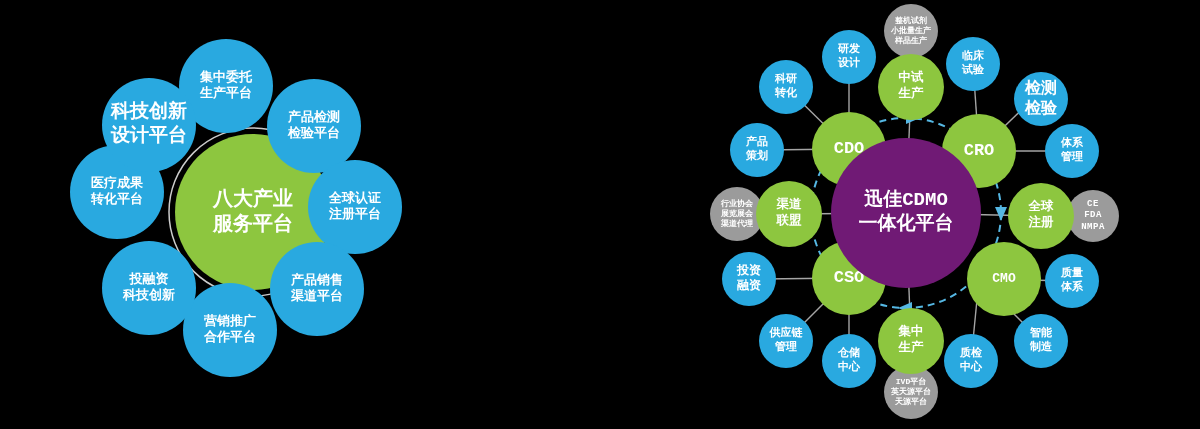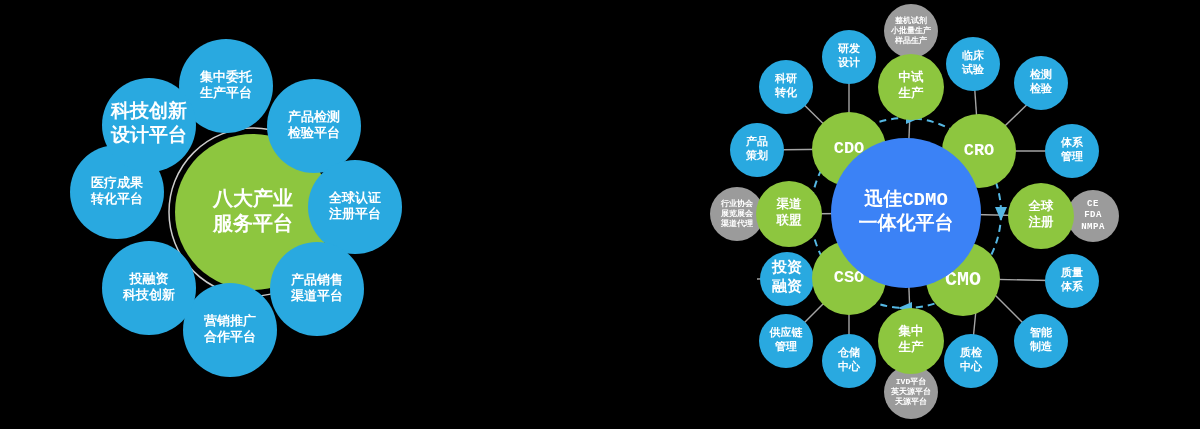--- a/index.html
+++ b/index.html
@@ -9,21 +9,21 @@
   }
   .lines{position:absolute;left:0;top:0;z-index:1;}
   .node{
     position:absolute;border-radius:50%;
     display:flex;align-items:center;justify-content:center;
     text-align:center;color:#fff;font-weight:700;
     white-space:pre-line;line-height:1.25;box-sizing:border-box;z-index:2;font-family:Liberation Mono, monospace;
   }
   .green{background:#8dc63f;}
   .blue{background:#29a9e0;}
-  .dblue{background:#3b82f6;}
+  .dblue{background:#701a75;}
   .gray{background:#9b9b9b;}
   .ltr-tight{letter-spacing:0.5px;}
 </style>
 </head>
 <body>
 
 <div class="stage">
 
   <svg class="lines" width="1200" height="429" viewBox="0 0 1200 429">
 
@@ -99,25 +99,25 @@
 天源平台</div>
 
     <div class="node blue" style="left:822px;top:30px;width:54px;height:54px;font-size:11px;">研发
 设计</div>
     <div class="node blue" style="left:759px;top:60px;width:54px;height:54px;font-size:11px;">科研
 转化</div>
     <div class="node blue" style="left:730px;top:123px;width:54px;height:54px;font-size:11px;">产品
 策划</div>
     <div class="node blue" style="left:946px;top:37px;width:54px;height:54px;font-size:11px;">临床
 试验</div>
-    <div class="node blue" style="left:1014px;top:56px;width:54px;height:54px;font-size:11px;">检测
+    <div class="node blue" style="left:1014px;top:72px;width:54px;height:54px;font-size:16px;">检测
 检验</div>
     <div class="node blue" style="left:1045px;top:124px;width:54px;height:54px;font-size:11px;">体系
 管理</div>
-    <div class="node blue" style="left:760px;top:252px;width:54px;height:54px;font-size:15px;">投资
+    <div class="node blue" style="left:722px;top:252px;width:54px;height:54px;font-size:12px;">投资
 融资</div>
     <div class="node blue" style="left:759px;top:314px;width:54px;height:54px;font-size:11px;">供应链
 管理</div>
     <div class="node blue" style="left:822px;top:334px;width:54px;height:54px;font-size:11px;">仓储
 中心</div>
     <div class="node blue" style="left:1045px;top:254px;width:54px;height:54px;font-size:11px;text-align:center;">质量
 体系</div>
     <div class="node blue" style="left:1014px;top:314px;width:54px;height:54px;font-size:11px;">智能
 制造</div>
     <div class="node blue" style="left:944px;top:334px;width:54px;height:54px;font-size:11px;">质检
@@ -128,19 +128,19 @@
     <div class="node green" style="left:756px;top:181px;width:66px;height:66px;font-size:12.5px;">渠道
 联盟</div>
     <div class="node green" style="left:878px;top:308px;width:66px;height:66px;font-size:12.5px;">集中
 生产</div>
     <div class="node green" style="left:1008px;top:183px;width:66px;height:66px;font-size:12.5px;">全球
 注册</div>
 
     <div class="node green" style="left:812px;top:112px;width:74px;height:74px;font-size:17px;">CDO</div>
     <div class="node green" style="left:942px;top:114px;width:74px;height:74px;font-size:17px;">CRO</div>
     <div class="node green" style="left:812px;top:241px;width:74px;height:74px;font-size:17px;">CSO</div>
-    <div class="node green" style="left:926px;top:242px;width:74px;height:74px;font-size:20px;text-align:right;">CMO</div>
+    <div class="node green" style="left:967px;top:242px;width:74px;height:74px;font-size:13px;text-align:right;">CMO</div>
 
     <div class="node dblue" style="left:831px;top:138px;width:150px;height:150px;font-size:19px;z-index:3;">迅佳CDMO
 一体化平台</div>
   </div>
 
 </div>
 
 </body></html>

